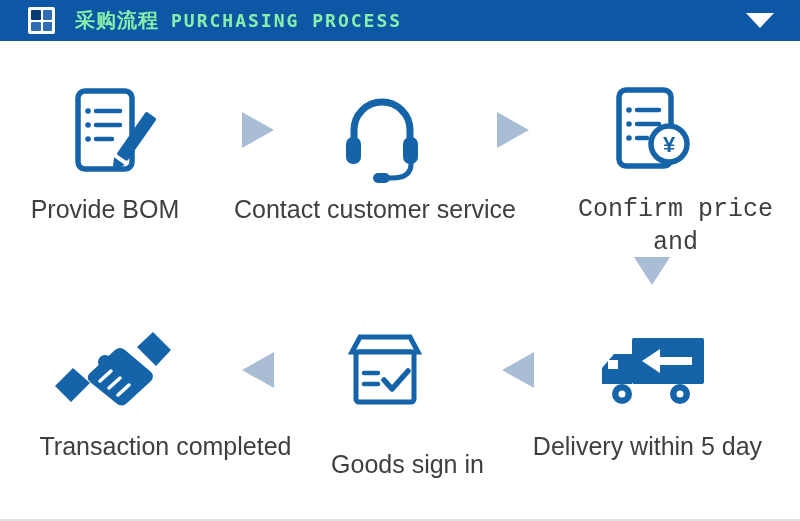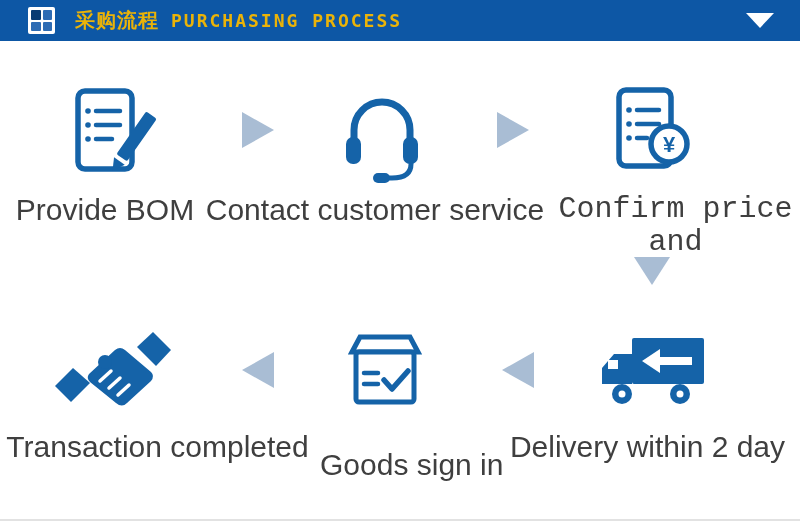--- a/index.html
+++ b/index.html
@@ -16,41 +16,41 @@
     background:#0d57a5;display:flex;align-items:center;
   }
   .logo{
     margin-left:28px;width:27px;height:27px;background:#ffffff;border-radius:2px;
     padding:3px;display:grid;grid-template-columns:1fr 1fr;grid-template-rows:1fr 1fr;gap:2px;
     box-sizing:border-box;flex:0 0 auto;
   }
   .logo .cell{background:#2e6cb4;border-radius:1px;}
   .logo .cell.dark{background:#083b72;}
   .header-title{
-    margin-left:20px;color:#eab308;font-weight:bold;font-size:20px;
+    margin-left:20px;color:#86efac;font-weight:bold;font-size:20px;
     letter-spacing:1px;display:flex;align-items:center;gap:12px;white-space:nowrap;
   }
   .header-title .en{
     font-family:"DejaVu Sans Mono", monospace;letter-spacing:2px;font-size:18px;
   }
   .header-chevron{
     position:absolute;right:26px;top:13px;width:0;height:0;
     border-left:14px solid transparent;border-right:14px solid transparent;
     border-top:15px solid #ffffff;cursor:pointer;
   }
 
   
   .icon-box{position:absolute;}
   .icon-box svg{display:block;}
 
   .arrow{position:absolute;}
 
   
   .step-label{
-    position:absolute;color:#3f3f3f;font-size:30px;line-height:33px;
+    position:absolute;color:#3f3f3f;font-size:25px;line-height:33px;
     text-align:center;white-space:nowrap;
   }
   .step-label.two-line{white-space:normal;font-family:Liberation Mono, monospace;}
 
   .bottom-line{
     position:absolute;left:0;bottom:0;width:800px;height:2px;background:#e2e2e2;
   }
 </style>
 </head>
 <body>
@@ -189,18 +189,18 @@
         <circle cx="52" cy="42" r="7"></circle>
       </g>
       <g stroke="#ffffff" stroke-width="3.5" fill="none" stroke-linecap="round">
         <path d="M47 61 l11 -10"></path>
         <path d="M56 68 l11 -10"></path>
         <path d="M65 75 l11 -10"></path>
       </g>
     </svg>
   </div>
 
-  <div class="step-label" style="left:0px;top:430px;width:315px;">Transaction completed</div>
+  <div class="step-label" style="left:8px;top:430px;width:315px;">Transaction completed</div>
   <div class="step-label" style="left:320px;top:448px;width:175px;text-align:center;">Goods sign in</div>
-  <div class="step-label" style="left:495px;top:430px;width:305px;">Delivery within 2 day</div>
+  <div class="step-label" style="left:495px;top:430px;width:305px;">Delivery within 5 day</div>
 
   <div class="bottom-line"></div>
 </div>
 
 </body></html>

